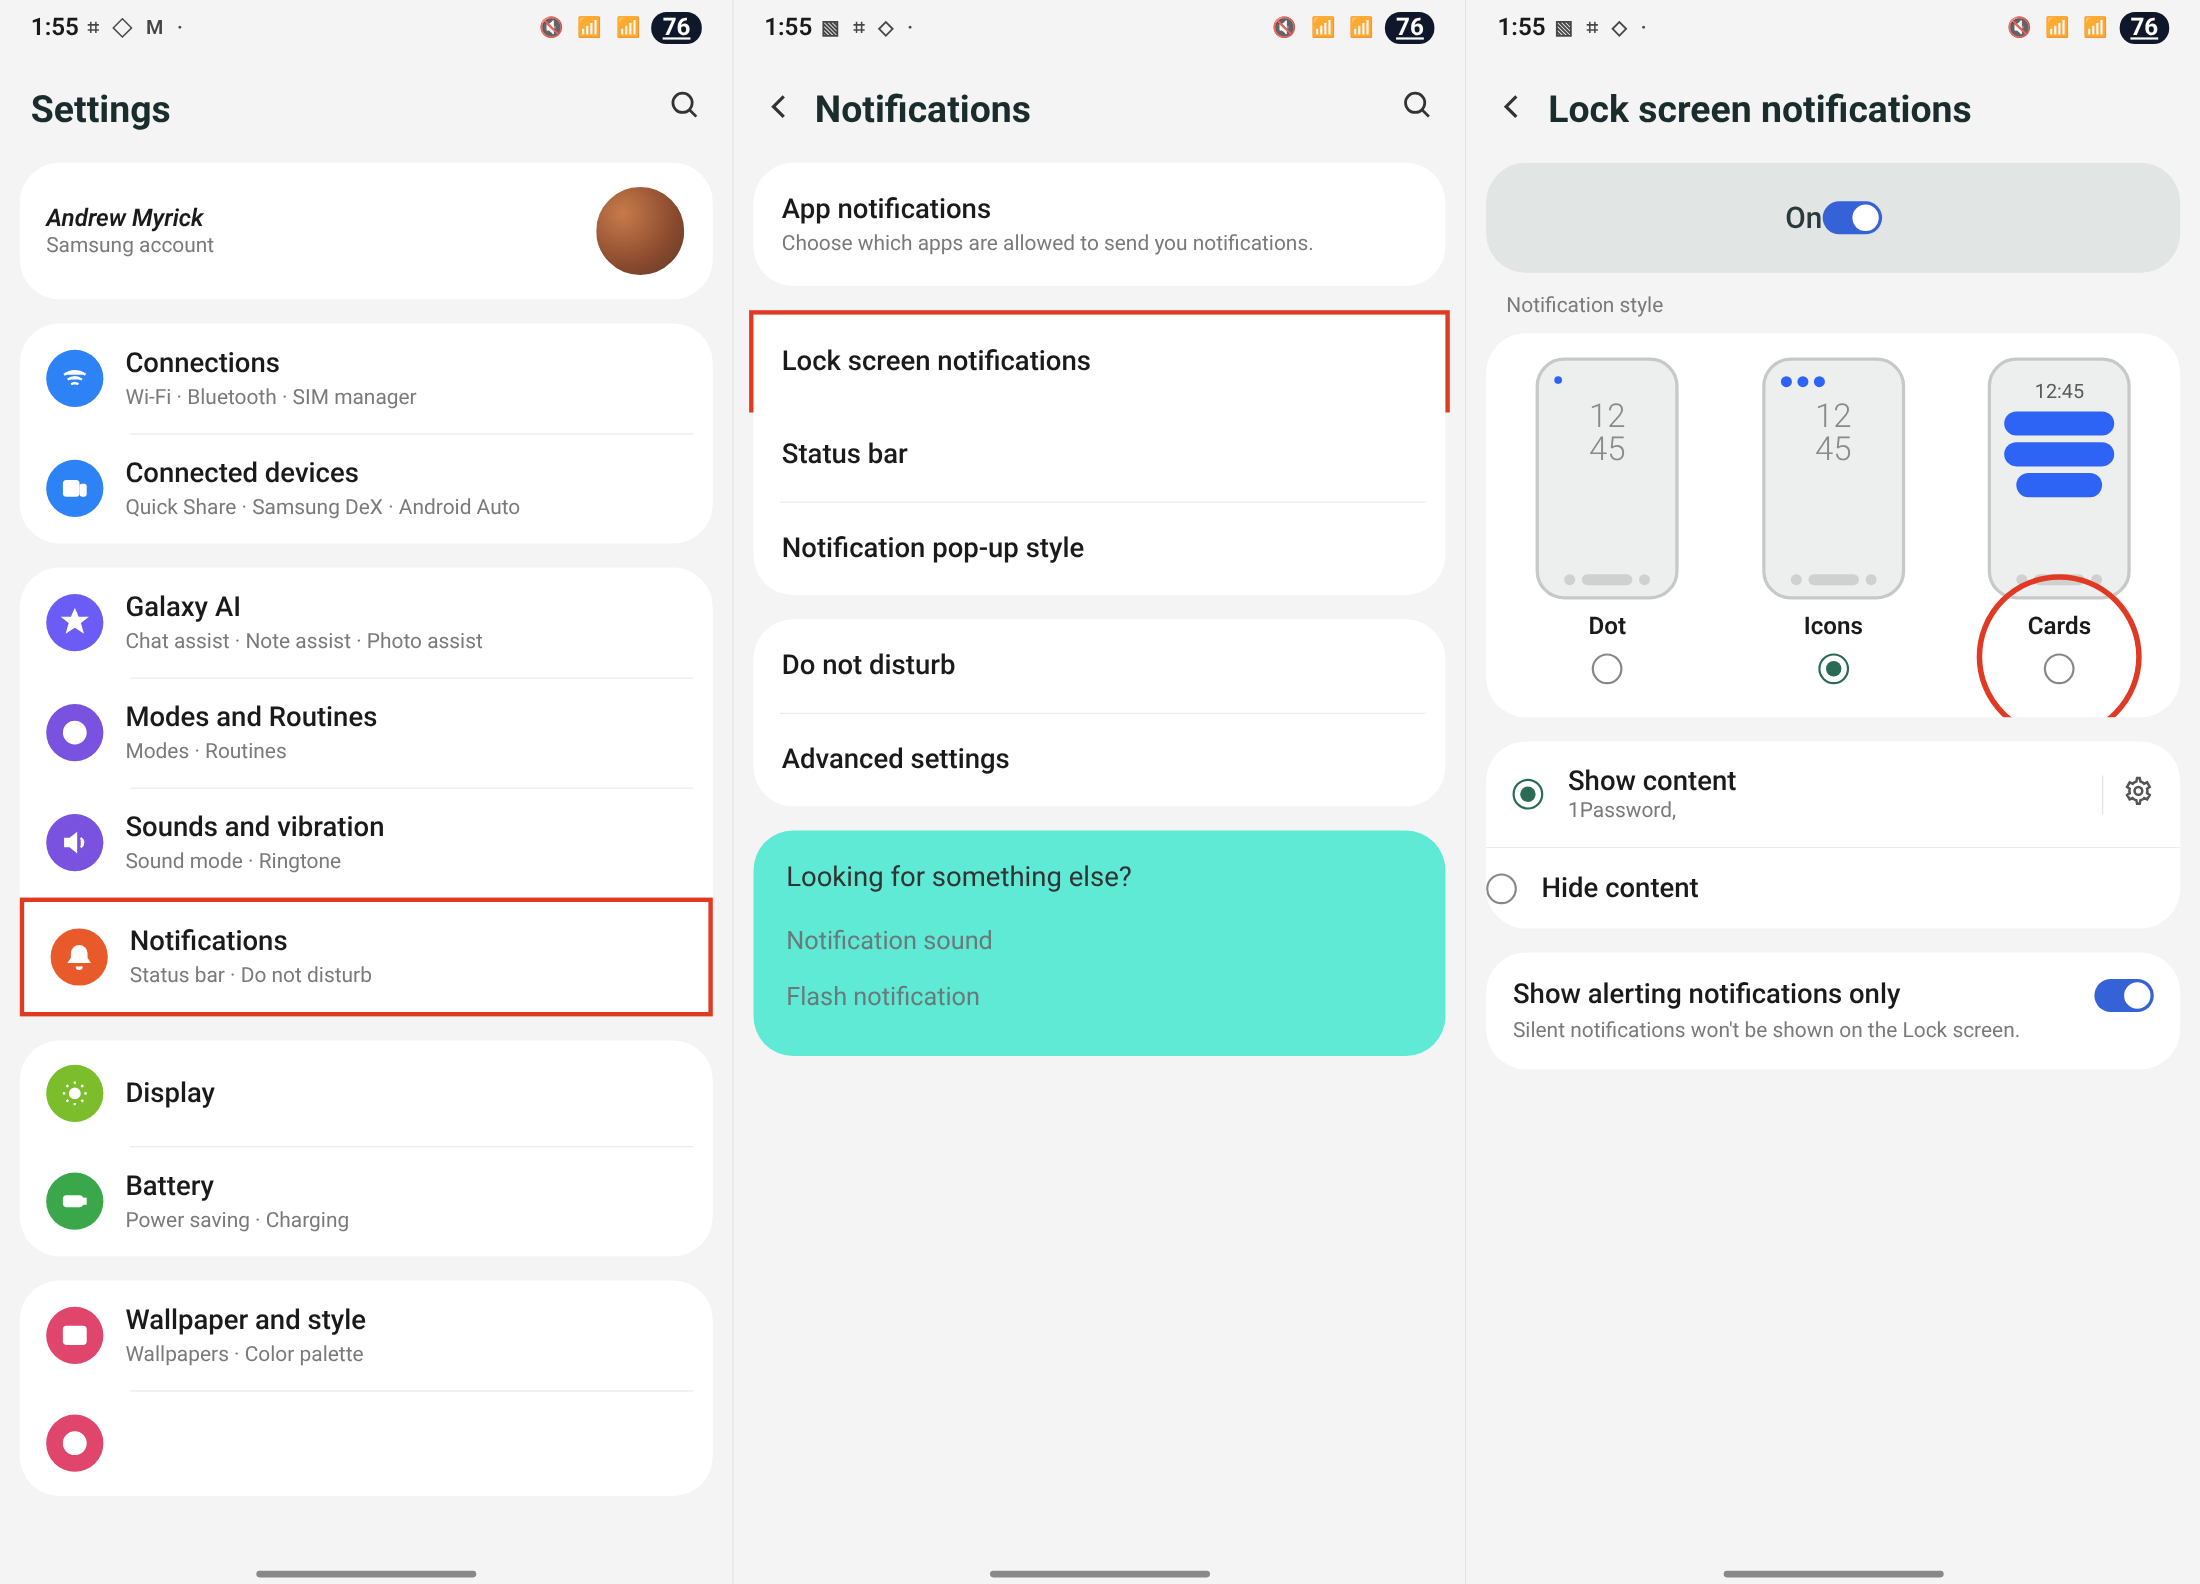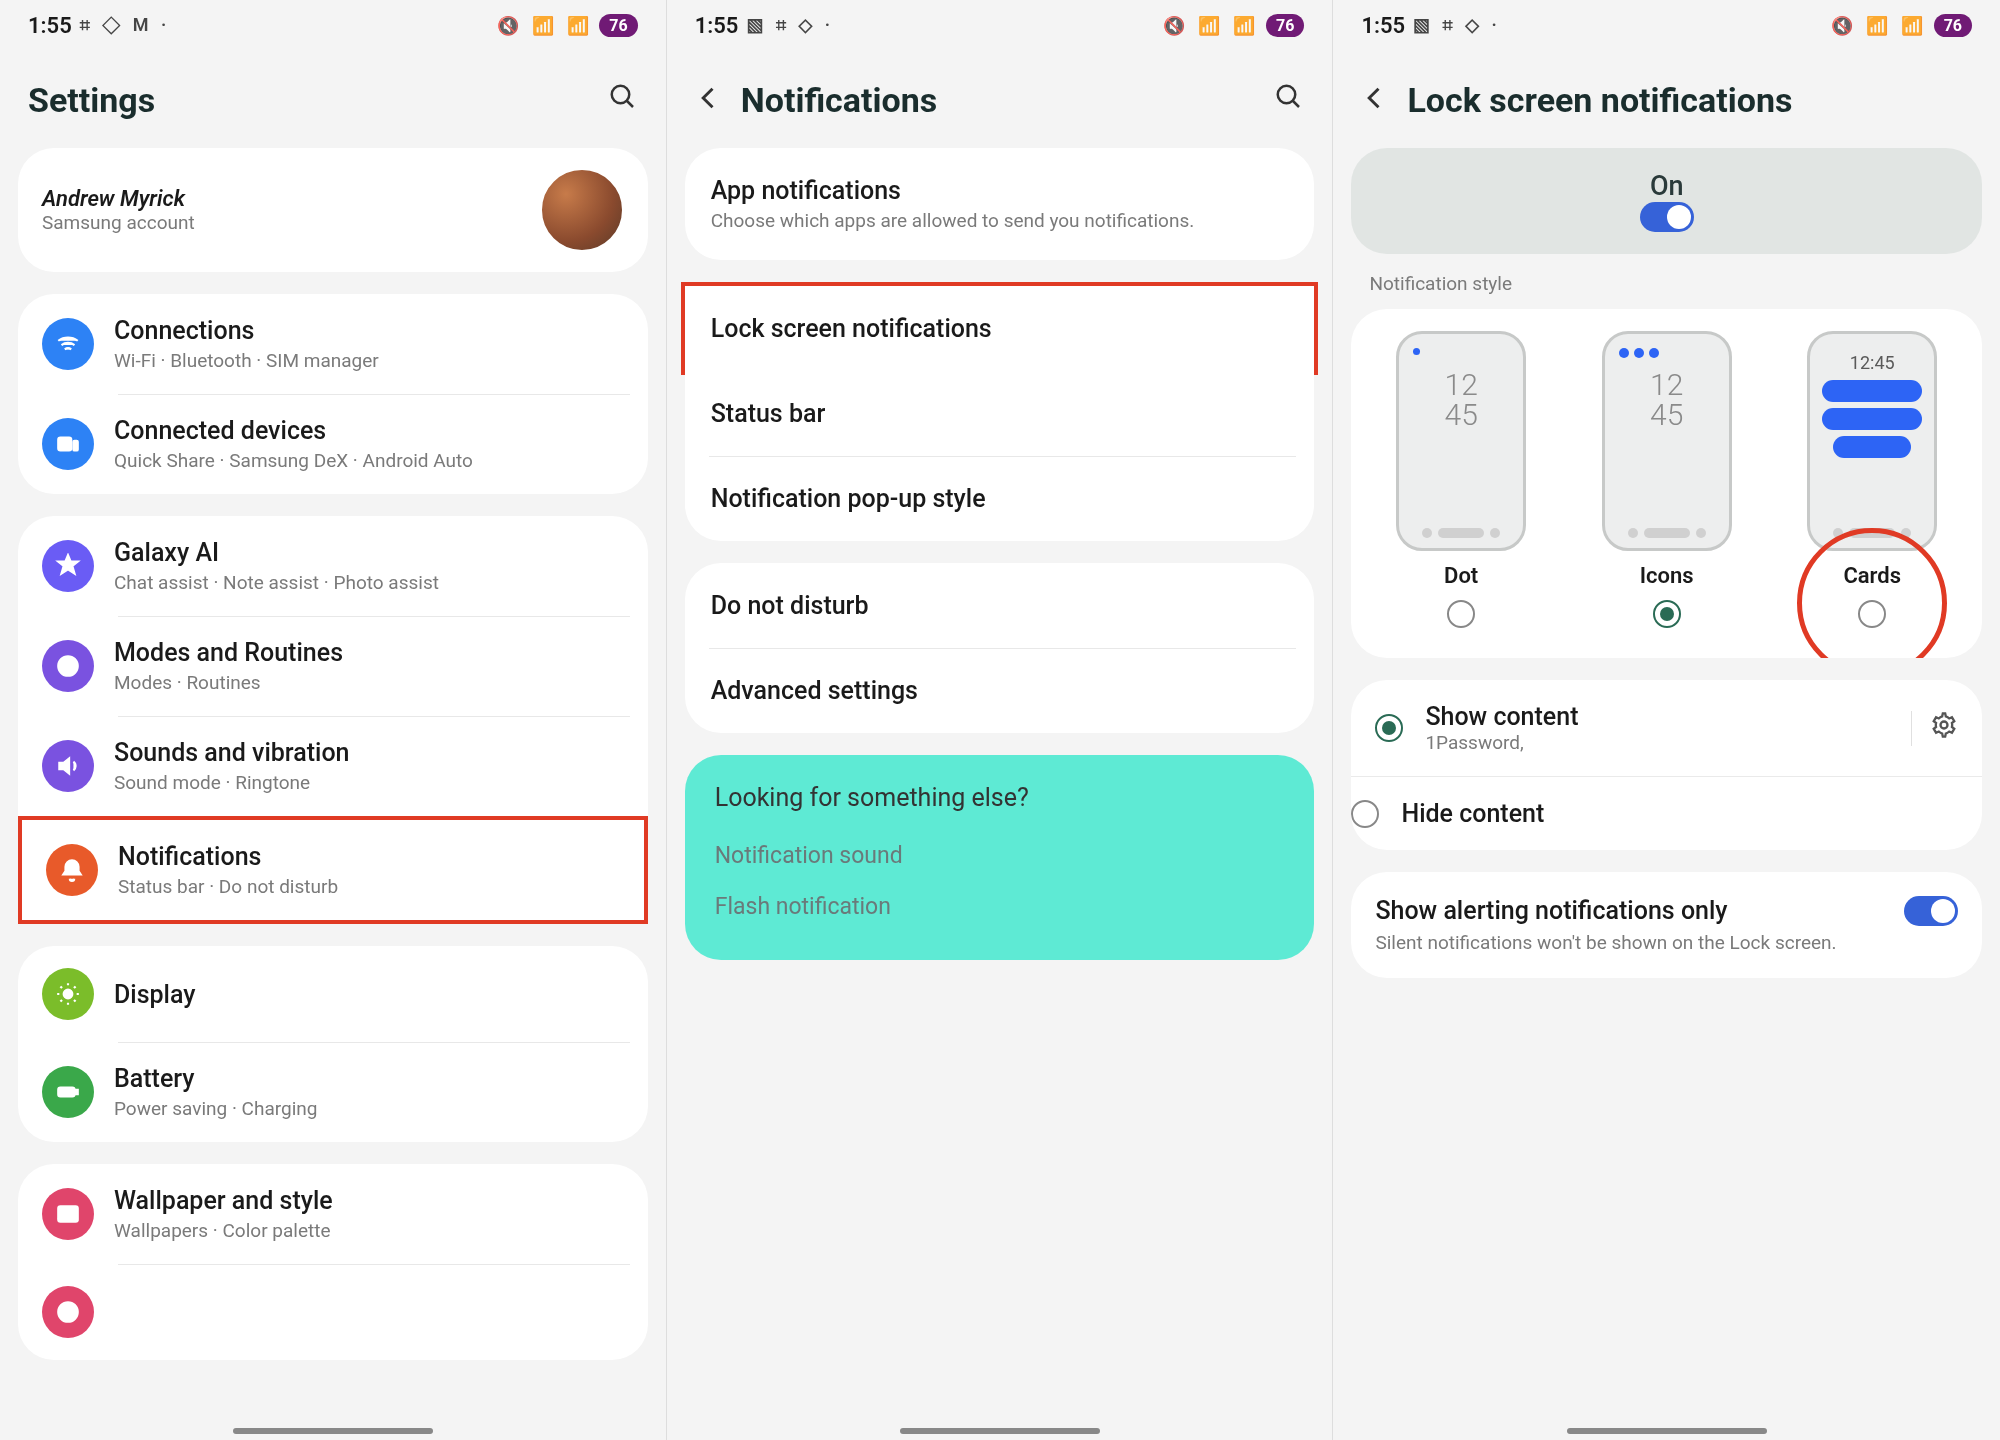--- a/index.html
+++ b/index.html
@@ -32,26 +32,27 @@
     justify-content: space-between;
     padding: 0 28px;
     font-size: 22px;
     font-weight: 600;
     color: #1a1a1a;
   }
   .status-left { display: flex; align-items: center; gap: 8px; }
   .status-right { display: flex; align-items: center; gap: 6px; }
   .status-icon { font-size: 18px; opacity: .8; }
   .battery-pill {
-    background: #701a75;
+    background: #0f172a;
     color: #fff;
     border-radius: 14px;
     padding: 2px 10px;
-    font-size: 16px;
+    font-size: 22px;
     font-weight: 700;
+    text-decoration: underline;
   }
   
   .header {
     display: flex;
     align-items: center;
     justify-content: space-between;
     padding: 30px 28px 28px 28px;
   }
   .header-left { display: flex; align-items: center; gap: 18px; }
   .header-title {
@@ -141,25 +142,24 @@
     border-radius: 50%;
     background: #fff;
     position: absolute;
     right: 3px; top: 3px;
   }
   
   .on-row {
     background: #e1e5e3;
     margin: 0 18px 12px 18px;
     border-radius: 36px;
-    padding: 22px 26px;
+    padding: 34px 26px;
     display: flex;
     align-items: center;
     justify-content: center;
-    flex-direction: column;
   }
   .on-row .row-title { font-size: 27px; font-weight: 500; color: #2a3a3a; }
   .section-label {
     font-size: 19px;
     color: #7a7a7a;
     margin: 18px 36px 14px 36px;
   }
   
   .style-row { display: flex; justify-content: space-around; align-items: flex-start; padding: 22px 10px 30px 10px; gap: 6px;}
   .style-opt { display: flex; flex-direction: column; align-items: center; gap: 12px; position: relative; }

